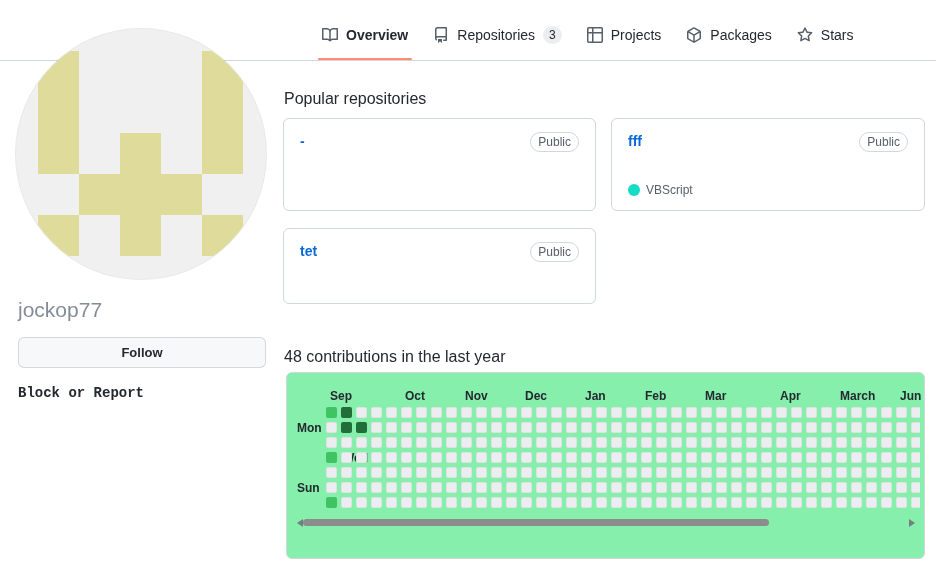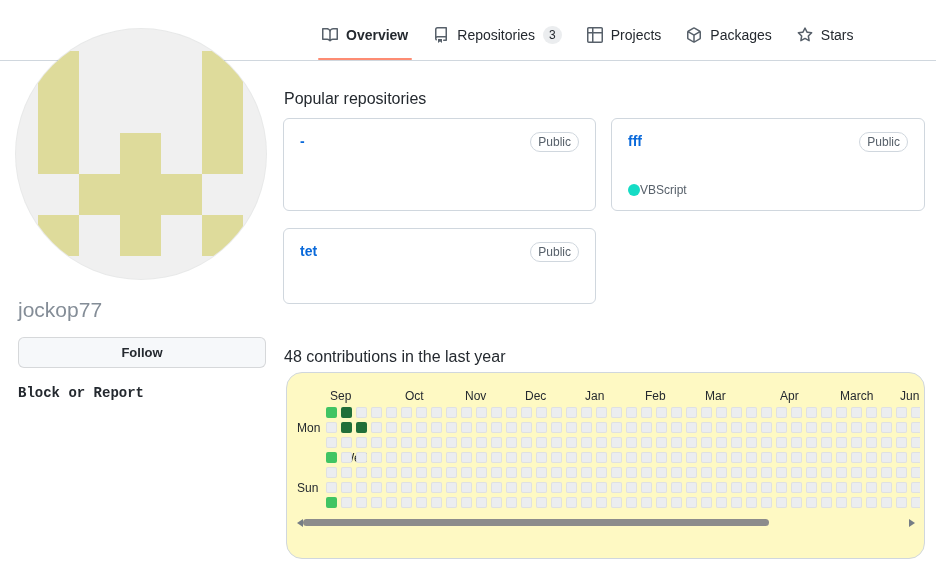--- a/index.html
+++ b/index.html
@@ -33,28 +33,28 @@
   
   .popular-heading { position:absolute; left:284px; top:90px; margin:0; font-size:16px; font-weight:400; }
   .card { position:absolute; border:1px solid #d0d7de; border-radius:6px; background:#fff; }
   .card1 { left:283px; top:118px; width:313px; height:93px; }
   .card2 { left:611px; top:118px; width:314px; height:93px; }
   .card3 { left:283px; top:228px; width:313px; height:76px; }
   .repo-name { position:absolute; left:16px; top:14px; font-size:14px; font-weight:700; color:#0969da;
          text-decoration:none; cursor:pointer; }
   .badge-public { position:absolute; right:16px; top:13px; font-size:12px; color:#57606a;
          border:1px solid #d0d7de; border-radius:2em; padding:1px 7px; line-height:16px; }
-  .lang-row { position:absolute; left:16px; bottom:13px; display:flex; align-items:center; 
+  .lang-row { position:absolute; left:16px; bottom:13px; display:flex; align-items:center; gap:6px;
          font-size:12px; color:#57606a; }
   .lang-dot { width:12px; height:12px; border-radius:50%; }
 
   
   .contrib-heading { position:absolute; left:284px; top:348px; margin:0; font-size:16px; font-weight:400; }
   .contrib-card { position:absolute; left:286px; top:372px; width:639px; height:187px;
-         border:1px solid #d0d7de; border-radius:16px; background:#fef9c3; }
+         border:1px solid #d0d7de; border-radius:6px; background:#86efac;font-weight:bold; }
   .month-label { position:absolute; top:16px; font-size:12px; color:#24292f; }
   .day-label { position:absolute; left:10px; font-size:12px; color:#24292f; }
   .cgrid { position:absolute; left:39px; top:34px; width:594px; height:101px; overflow:hidden;
          display:grid; grid-auto-flow:column; grid-template-rows:repeat(7,11px); grid-auto-columns:11px; gap:4px; }
   .ccell { width:11px; height:11px; border-radius:2px; }
   .ccell.empty { box-shadow:inset 0 0 0 1px rgba(27,31,35,0.06); }
   .sb { position:absolute; left:10px; right:9px; top:145px; height:10px; }
   .sb-arrow { position:absolute; top:1px; width:0; height:0; border-style:solid; }
   .sb-arrow.left  { left:0; border-width:4px 6px 4px 0; border-color:transparent #757d85 transparent transparent; }
   .sb-arrow.right { right:0; border-width:4px 0 4px 6px; border-color:transparent transparent transparent #757d85; }

